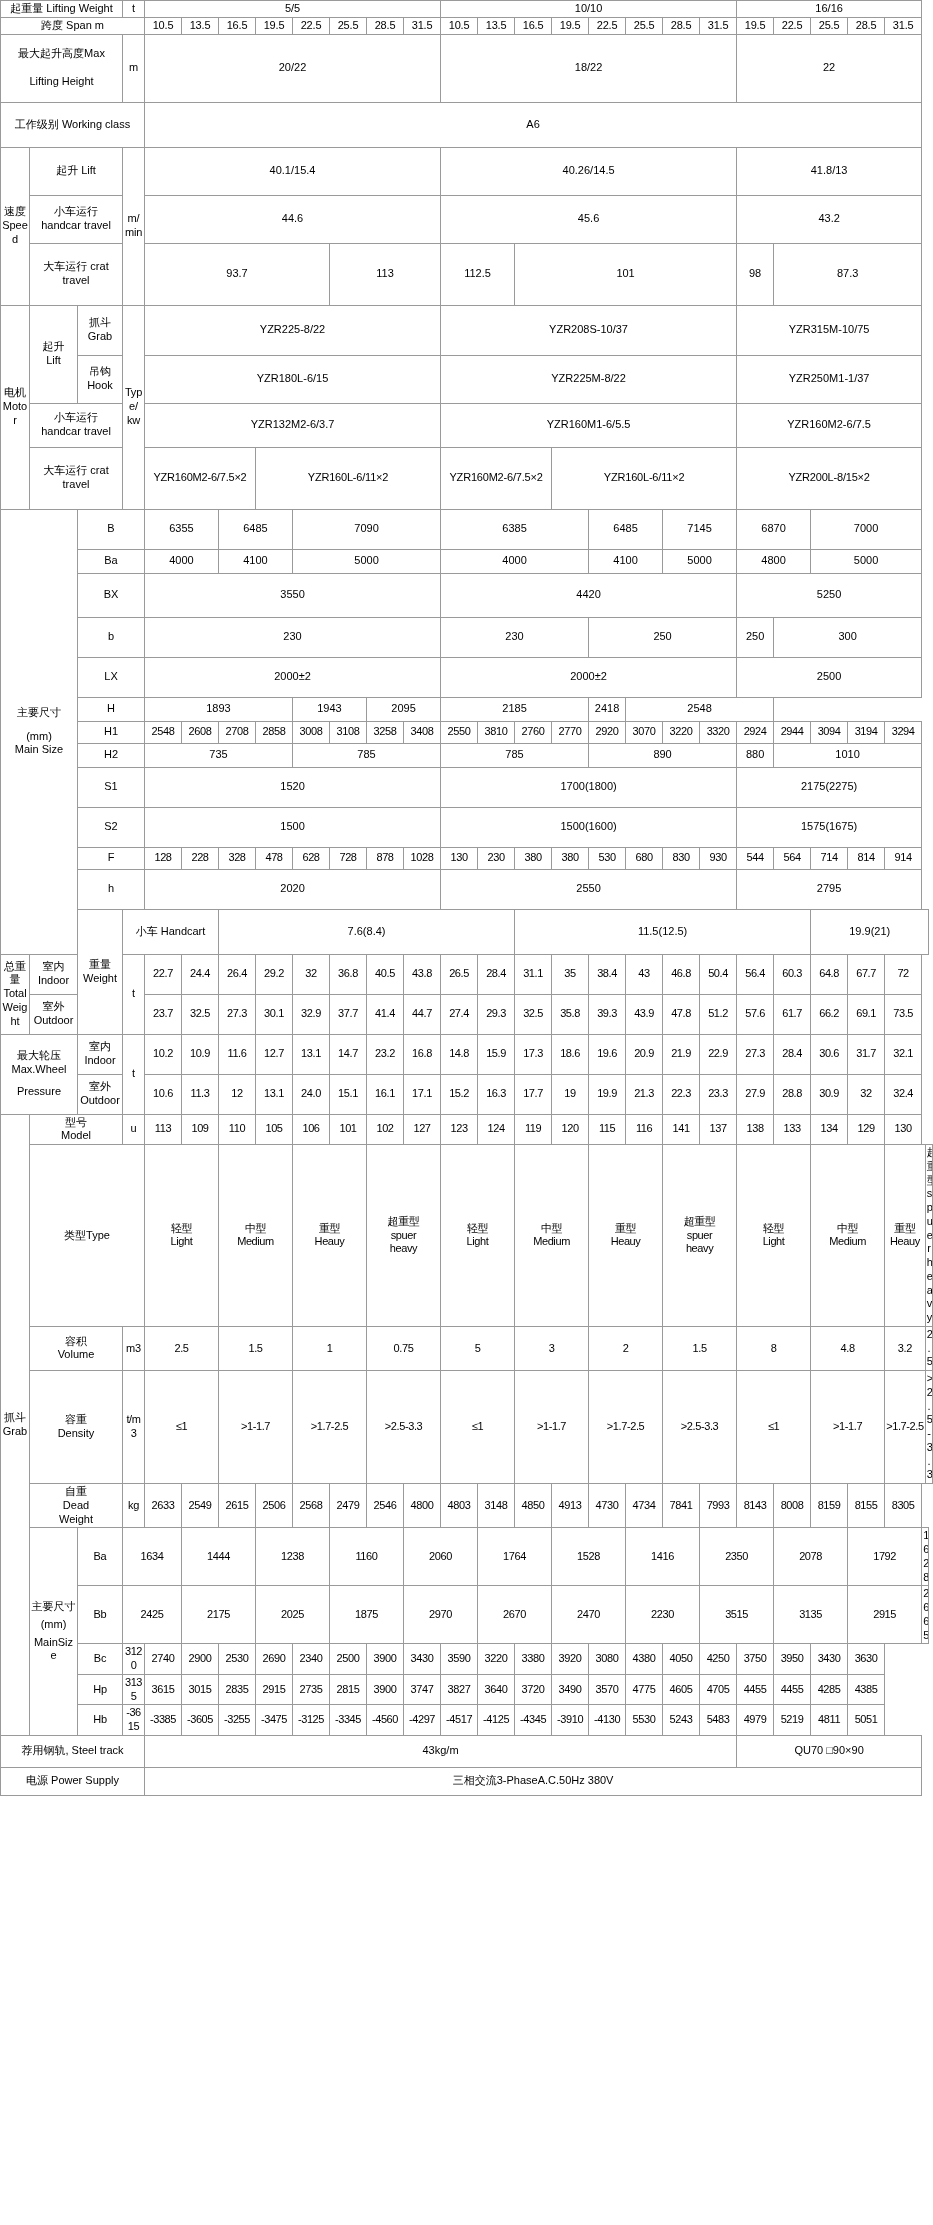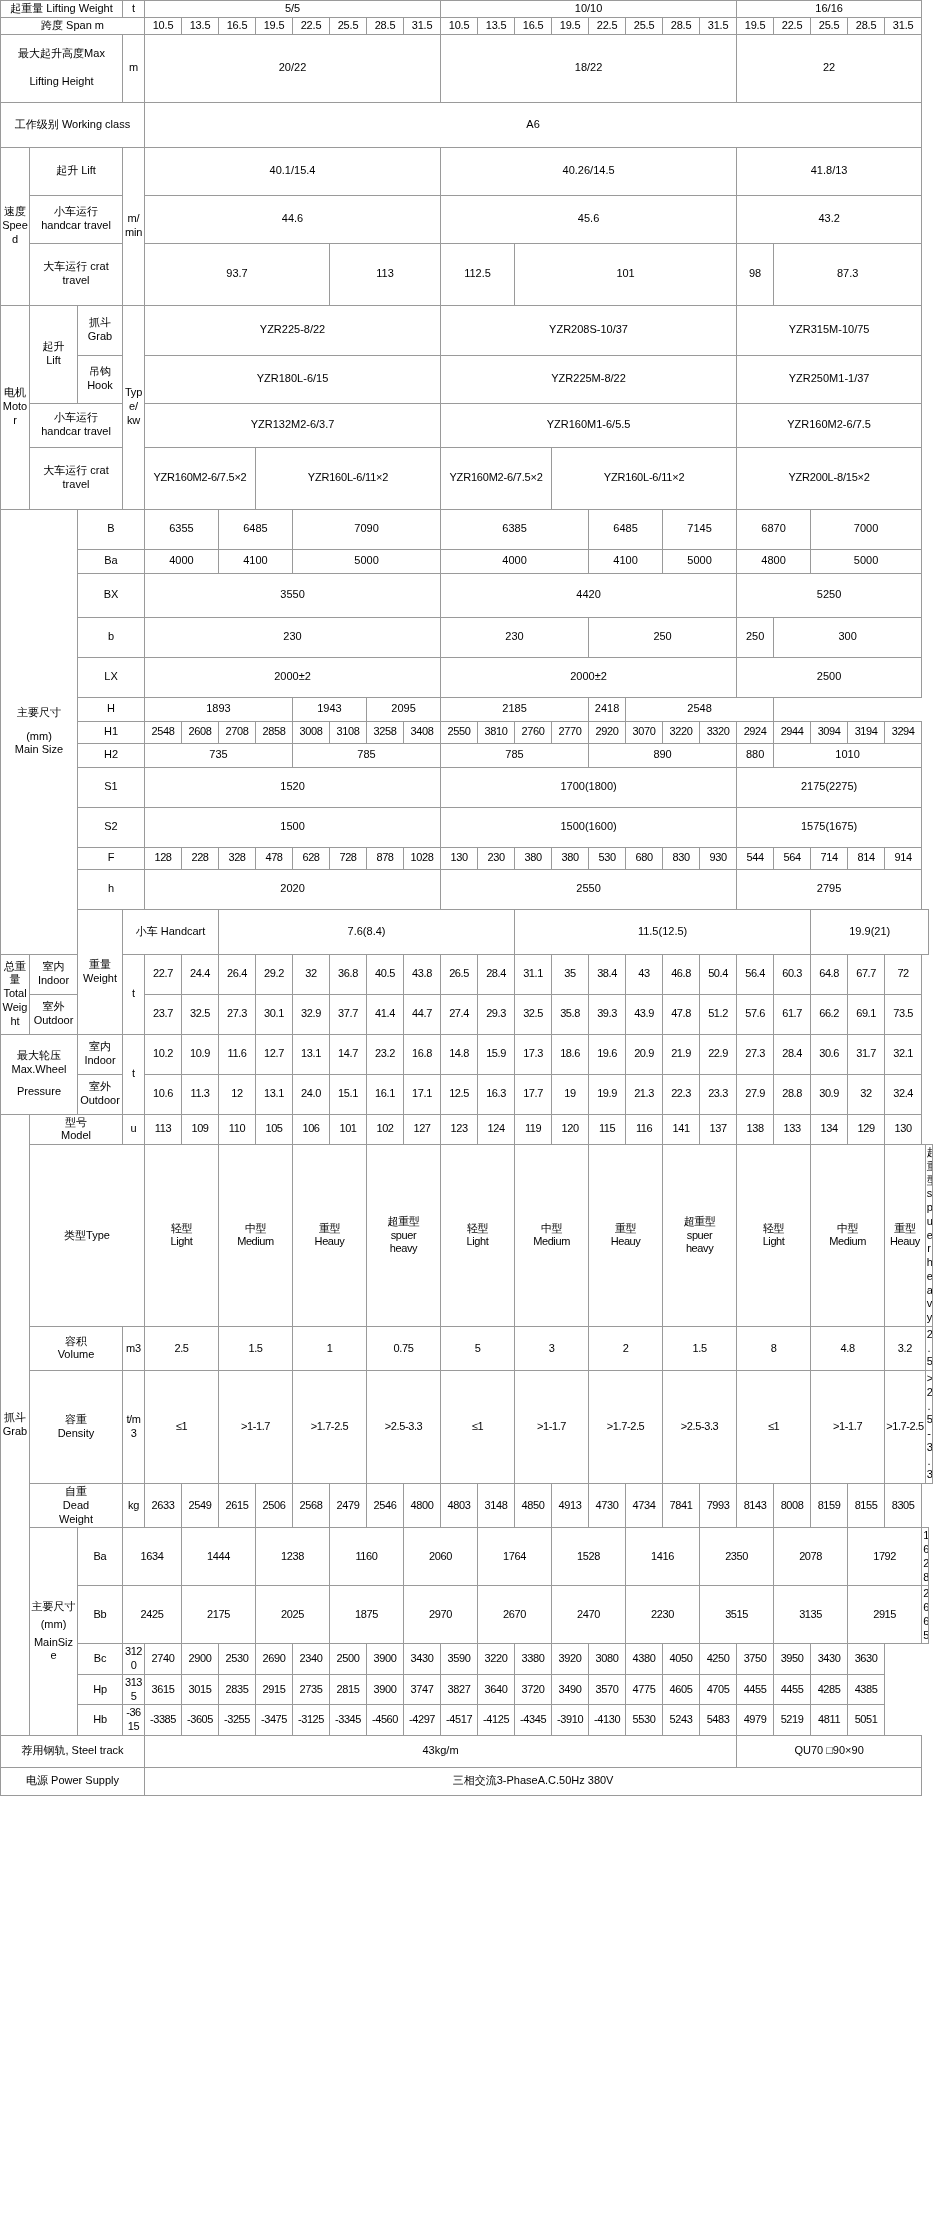--- a/index.html
+++ b/index.html
@@ -468,21 +468,21 @@
       <div>Outdoor</div>
     </td>
     <td class="xtiny">10.6</td>
     <td class="xtiny">11.3</td>
     <td class="xtiny">12</td>
     <td class="xtiny">13.1</td>
     <td class="xtiny">24.0</td>
     <td class="xtiny">15.1</td>
     <td class="xtiny">16.1</td>
     <td class="xtiny">17.1</td>
-    <td class="xtiny">12.5</td>
+    <td class="xtiny">15.2</td>
     <td class="xtiny">16.3</td>
     <td class="xtiny">17.7</td>
     <td class="xtiny">19</td>
     <td class="xtiny">19.9</td>
     <td class="xtiny">21.3</td>
     <td class="xtiny">22.3</td>
     <td class="xtiny">23.3</td>
     <td class="xtiny">27.9</td>
     <td class="xtiny">28.8</td>
     <td class="xtiny">30.9</td>

